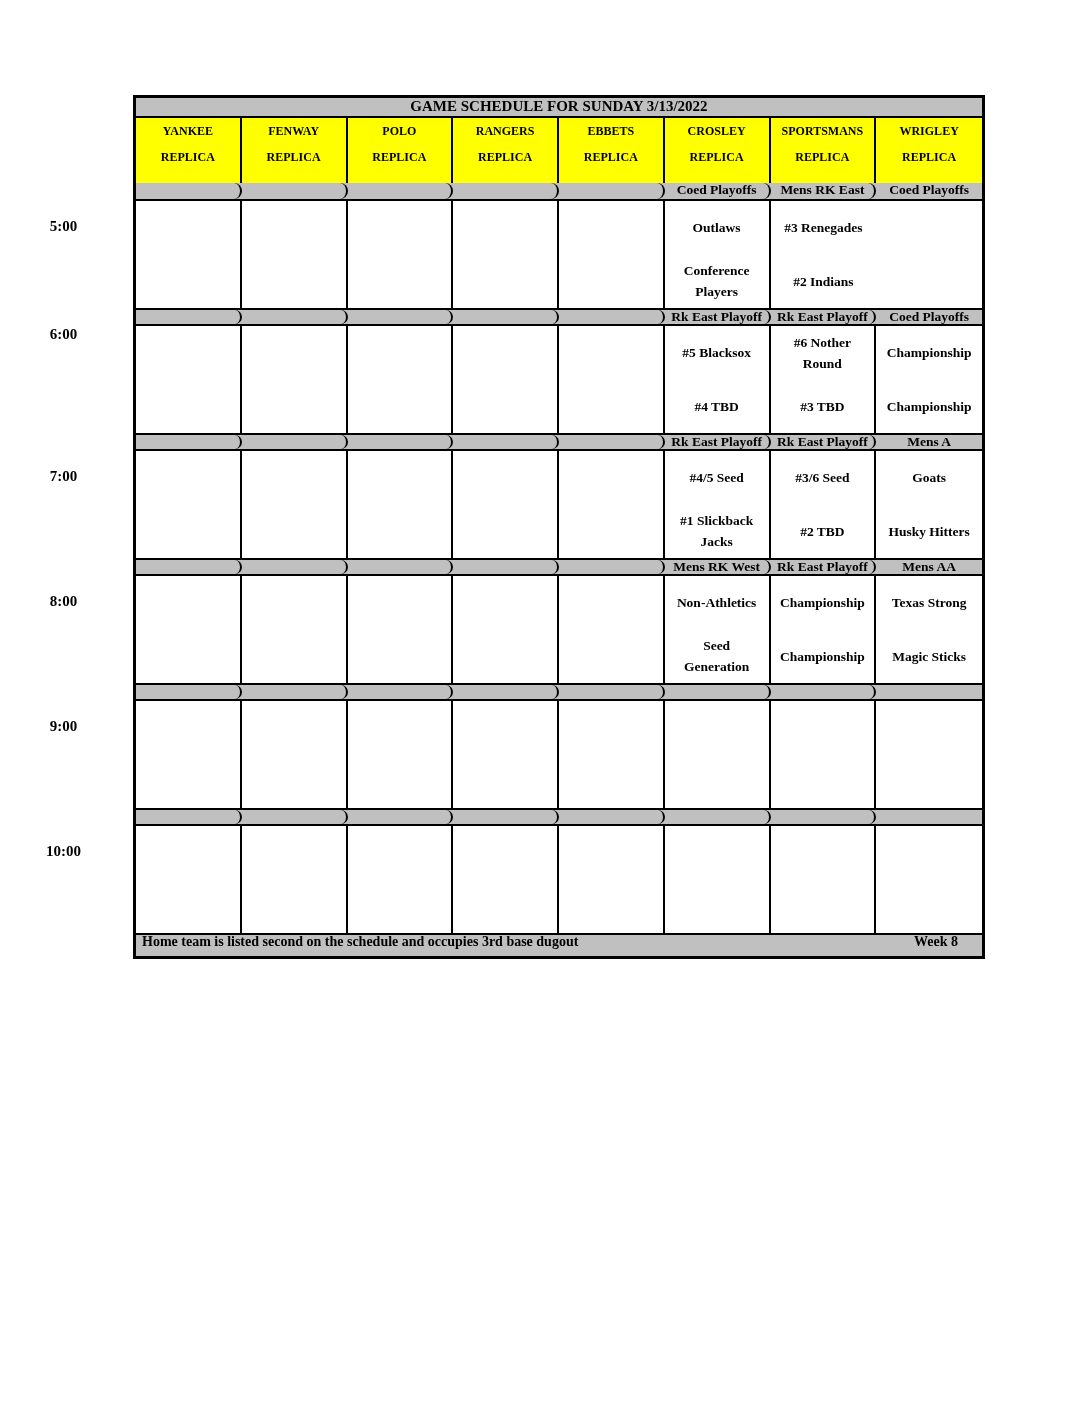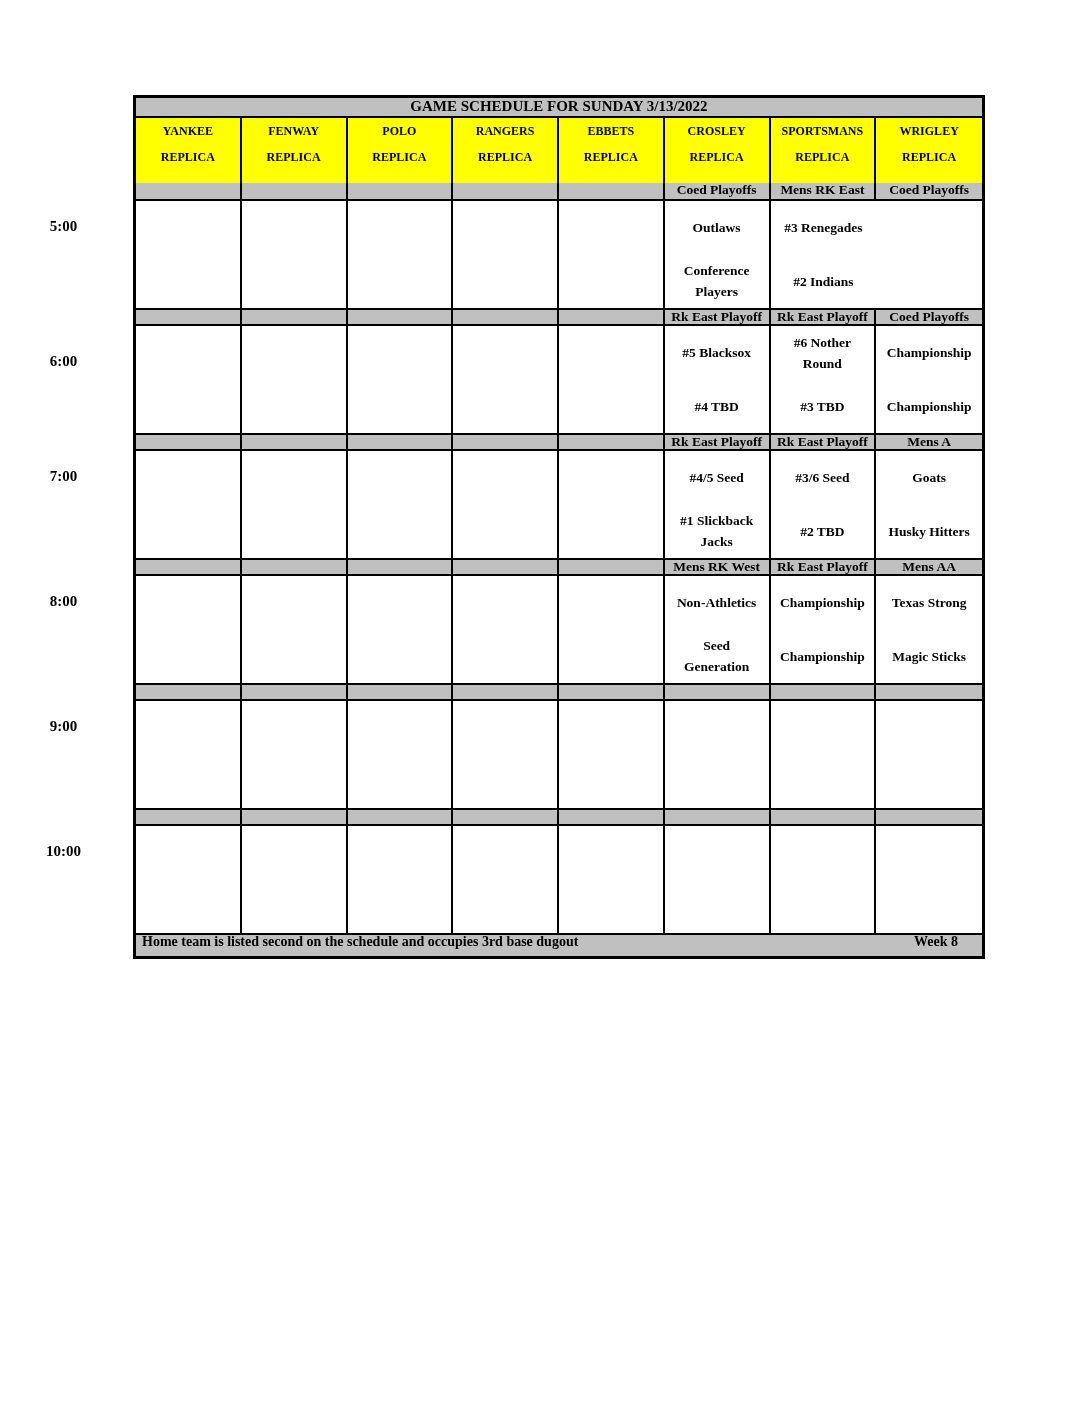--- a/index.html
+++ b/index.html
@@ -11,36 +11,36 @@
   .trow{height:20px;background:#c0c0c0;border-bottom:2px solid #000;box-sizing:border-box;
         text-align:center;font-size:15px;line-height:17px;overflow:hidden;}
   .hrow,.brow,.grow{display:grid;grid-template-columns:repeat(8,1fr);box-sizing:border-box;}
   .hrow{height:65px;background:#ffff00;}
   .hcell{border-right:2px solid #000;display:flex;flex-direction:column;justify-content:flex-start;
          align-items:center;text-align:center;font-size:12px;line-height:26px;overflow:hidden;}
   .hcell:last-child,.bcell:last-child,.gcell:last-child{border-right:none;}
   .brow{height:18px;background:#c0c0c0;border-top:2px solid #000;border-bottom:2px solid #000;}
   .brow.first{border-top:none;}
   .bcell{border-right:2px solid #000;text-align:center;font-size:13.5px;line-height:13px;
-         white-space:nowrap;overflow:hidden;}
+         white-space:nowrap;overflow:hidden;border-radius:8px;}
   .grow{height:107px;background:#ffffff;}
   .gcell{border-right:2px solid #000;display:flex;flex-direction:column;overflow:hidden;}
   .slot{flex:1;display:flex;align-items:center;justify-content:center;text-align:center;}
   .team{font-size:13.5px;line-height:21px;max-width:86px;overflow-wrap:anywhere;hyphens:none;}
   .frow{height:23px;background:#c0c0c0;border-top:2px solid #000;box-sizing:border-box;
         display:flex;justify-content:space-between;align-items:center;font-size:14px;
         padding:0 24px 7px 6px;overflow:hidden;}
 </style>
 </head>
 <body>
 
 <div class="page">
 
   <div class="time" style="top:218px">5:00</div>
-  <div class="time" style="top:353px">6:00</div>
+  <div class="time" style="top:326px">6:00</div>
   <div class="time" style="top:468px">7:00</div>
   <div class="time" style="top:593px">8:00</div>
   <div class="time" style="top:718px">9:00</div>
   <div class="time" style="top:843px">10:00</div>
 
   <div class="sheet">
 
     <div class="trow">GAME SCHEDULE FOR SUNDAY 3/13/2022</div>
 
     <div class="hrow">

